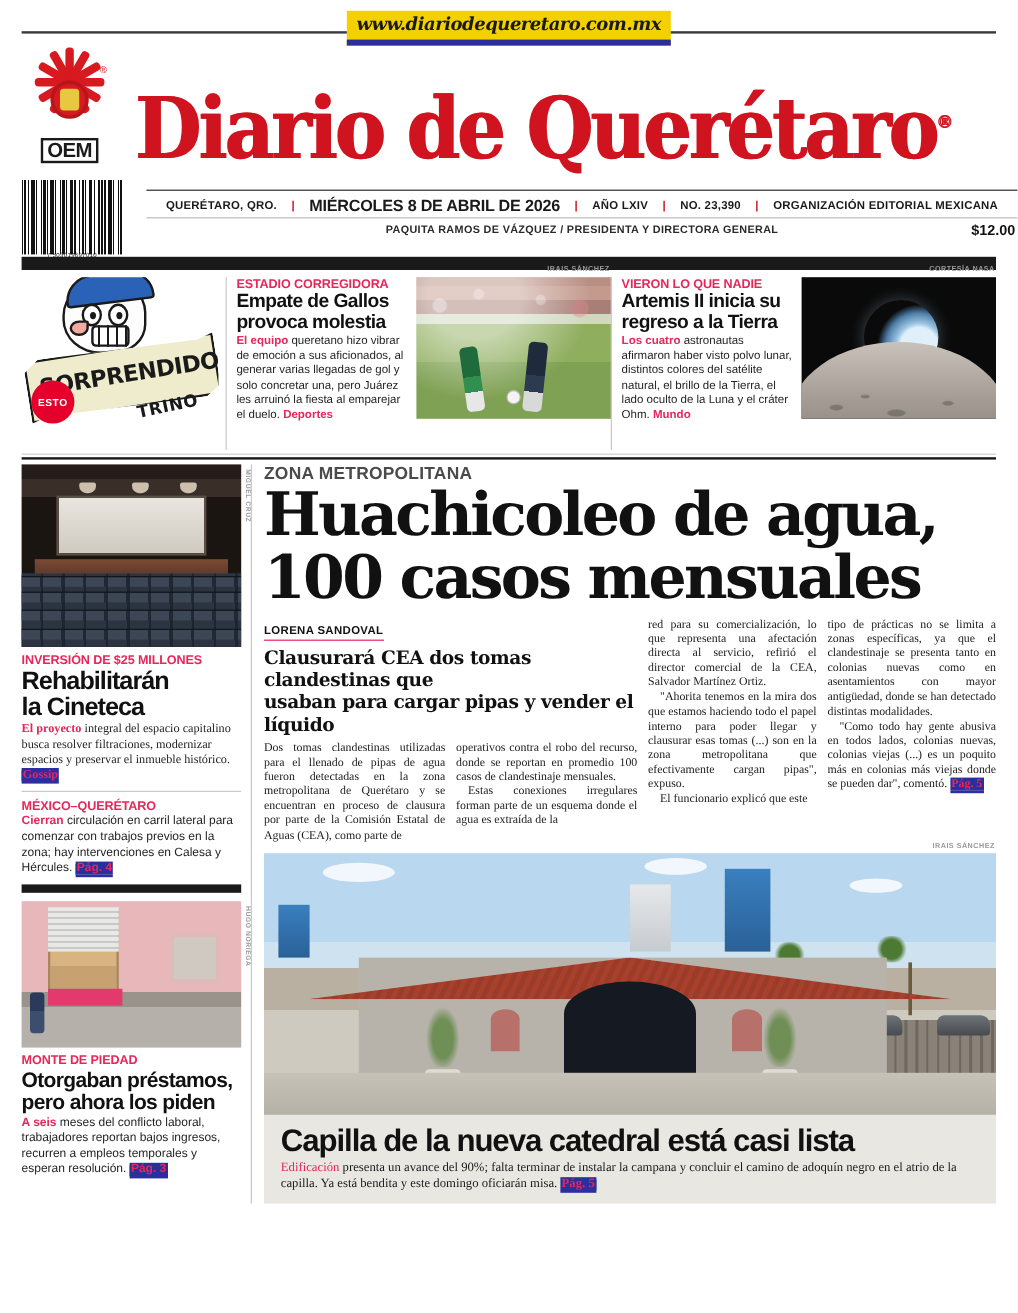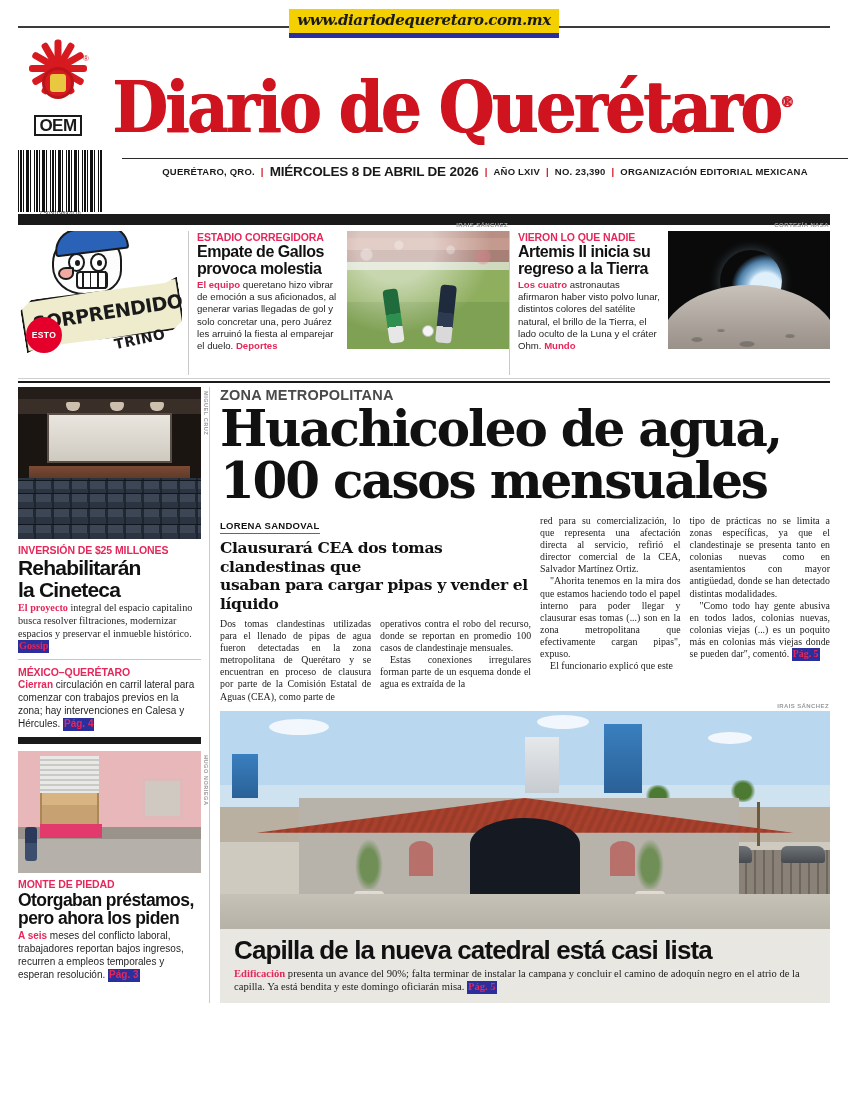--- a/index.html
+++ b/index.html
@@ -86,21 +86,21 @@
       #111 5px 6px, #fff 6px 8px, #111 8px 11px, #fff 11px 12px,
       #111 12px 13px, #fff 13px 16px);
   }
   .barcode-num {
     position: absolute; left: 18px; top: 52px; font-size: 5px; color:#222;
     letter-spacing: .3px; width: 84px; text-align:center;
   }
   .dateline-wrap { margin-left: 104px; border-top: 1px solid #2a2a2a; }
   .dateline {
     display: flex; align-items: center; justify-content: center;
-    gap: 6px; height: 22px; padding-top: 3px;
+    gap: 12px; height: 22px; padding-top: 3px;
     font-size: 9.5px; letter-spacing: .2px; color: #1a1a1a;
     font-weight: 600;
   }
   .dateline .sep { color: #cf1420; font-weight: 900; }
   .dateline .bigdate { font-weight: 900; font-size: 13.5px; letter-spacing: -0.2px; }
   .subline-wrap { margin-left: 104px; border-top: 1px solid #bbb; position: relative; }
   .subline {
     text-align: center; font-size: 9px; letter-spacing: .3px;
     color: #2a2a2a; padding: 4px 0 3px; font-weight: 600;
   }
@@ -424,21 +424,21 @@
     background: #e9e7e2; padding: 8px 14px 10px;
   }
   .cath-head {
     font-weight: 900; font-size: 26px; line-height: 27px;
     letter-spacing: -0.9px; color: #111; margin-bottom: 3px;
   }
   .cath-body {
     font-family: "Liberation Serif", serif;
     font-size: 10.6px; line-height: 13px; color: #1b1b1b;
   }
-  .cath-body .lead { color: #e5275a; font-weight: 700; }
+  .cath-body .lead { color: #e5275a; font-weight: 400; }
 </style>
 </head>
 <body>
 
 <div class="page">
 
   <div class="webbar">
     <div class="rule"></div>
     <div class="web-url">www.diariodequeretaro.com.mx</div>
   </div>
@@ -475,20 +475,24 @@
         <span>QUERÉTARO, QRO.</span>
         <span class="sep">|</span>
         <span class="bigdate">MIÉRCOLES 8 DE ABRIL DE 2026</span>
         <span class="sep">|</span>
         <span>AÑO LXIV</span>
         <span class="sep">|</span>
         <span>NO. 23,390</span>
         <span class="sep">|</span>
         <span>ORGANIZACIÓN EDITORIAL MEXICANA</span>
       </div>
+    </div>
+    <div class="subline-wrap">
+      <div class="subline">PAQUITA RAMOS DE VÁZQUEZ / PRESIDENTA Y DIRECTORA GENERAL</div>
+      <div class="price">$12.00</div>
     </div>
   </div>
   <div class="blackband"></div>
 
   <div class="teasers">
 
     <div class="teaser-cartoon">
       <div class="cartoon-box">
         <div class="cartoon-head"></div>
         <div class="cartoon-cap"></div>

